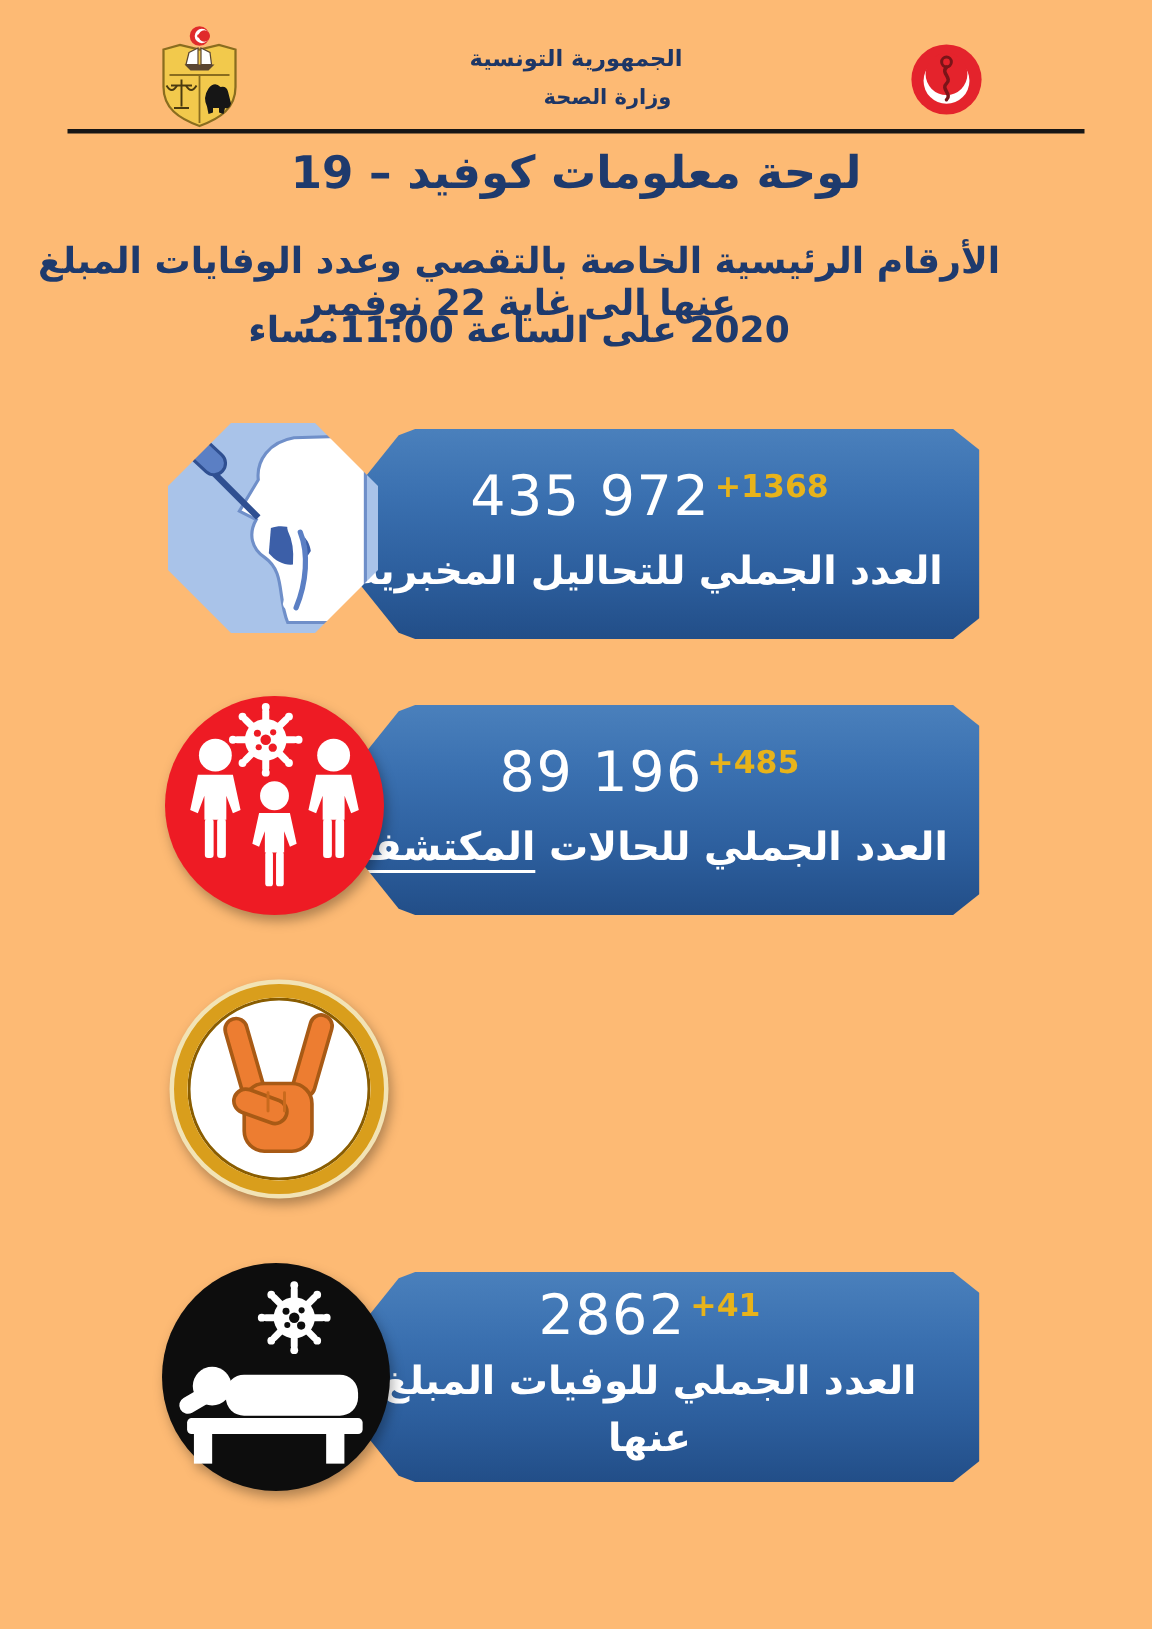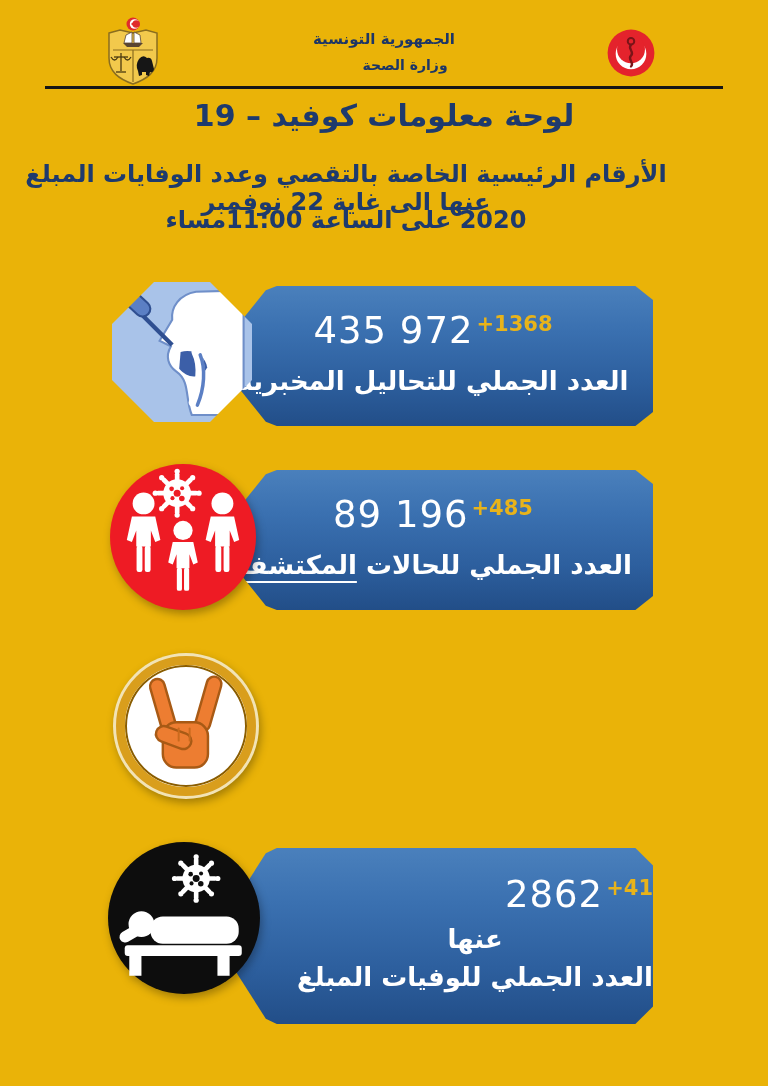--- a/index.html
+++ b/index.html
@@ -1,18 +1,18 @@
 <!DOCTYPE html>
 <html lang="ar"><head>
 <meta charset="utf-8">
 <style>
   html,body{margin:0;padding:0;background:#fff;}
   .page{
     position:relative;width:768px;height:1086px;margin:0 auto;
-    background:#eab308;overflow:hidden;
+    background:#fdba74;overflow:hidden;
     font-family:"DejaVu Sans","Liberation Sans",sans-serif;
   }
   
   .coat-of-arms{position:absolute;left:106px;top:16px;width:54px;height:70px;}
   .ministry-logo{position:absolute;left:604px;top:26px;width:54px;height:54px;}
   .gov-lines{position:absolute;left:0;top:30px;width:768px;text-align:center;color:#1d3666;}
   .gov-line1{font-size:15px;font-weight:bold;}
   .gov-line2{font-size:14px;font-weight:bold;margin-top:9px;padding-left:42px;}
   .header-rule{position:absolute;left:45px;top:86px;width:678px;height:3px;background:#161616;}
   
@@ -199,27 +199,27 @@
         </g>
         <g stroke="#c96a1d" stroke-width="1.6" fill="none" stroke-linecap="round">
           <line x1="44" y1="52" x2="44" y2="62"></line>
           <line x1="53" y1="52" x2="53" y2="62"></line>
         </g>
       </svg>
     </div>
   </section>
 
   <section class="stat-row" style="top:840px;height:182px;">
-    <div class="banner" style="top:8px;height:176px;gap:8px;align-items:flex-end;">
+    <div class="banner" style="top:8px;height:140px;gap:8px;">
       <div class="stat-number">
         <span class="num">2862</span><sup class="delta">+41</sup>
       </div>
       <div class="stat-label" dir="rtl">
+        <div>العدد الجملي للوفيات المبلغ</div>
         <div>عنها</div>
-        <div>العدد الجملي للوفيات المبلغ</div>
       </div>
     </div>
     <div class="icon-wrap circle" style="left:108px;top:2px;width:152px;height:152px;background:#0d0d0d;">
       <svg viewBox="0 0 100 100" xmlns="http://www.w3.org/2000/svg">
         <g transform="translate(58,24) scale(0.95)">
           <circle r="9.5" fill="#ffffff"></circle>
           <g stroke="#ffffff" stroke-width="3.2" stroke-linecap="round">
             <line x1="8" y1="0" x2="13" y2="0"></line>
               <line x1="5.7" y1="5.7" x2="9.2" y2="9.2"></line>
             <line x1="0" y1="8" x2="0" y2="13"></line>

